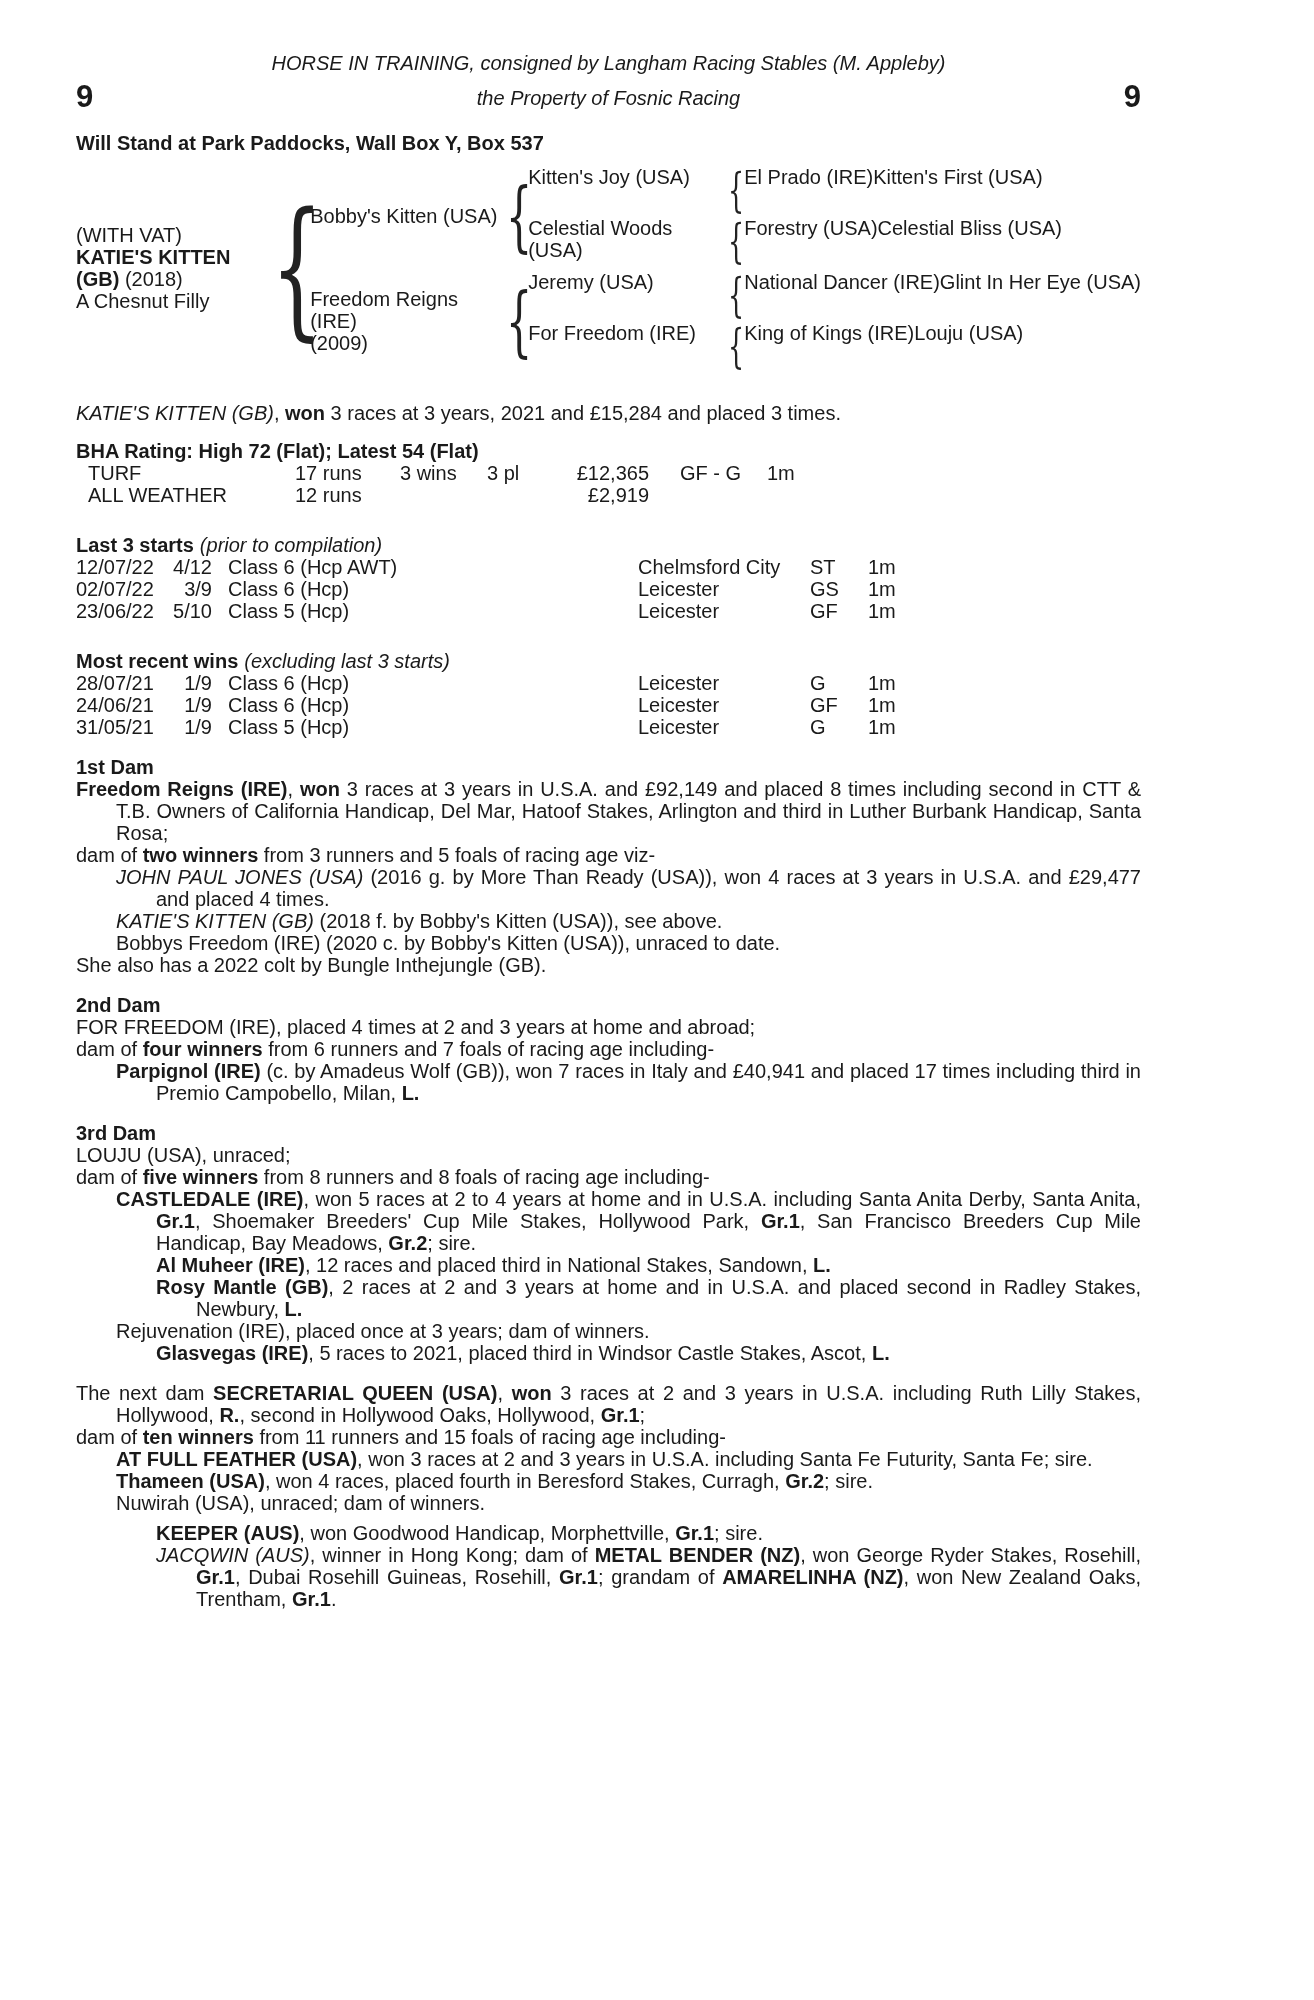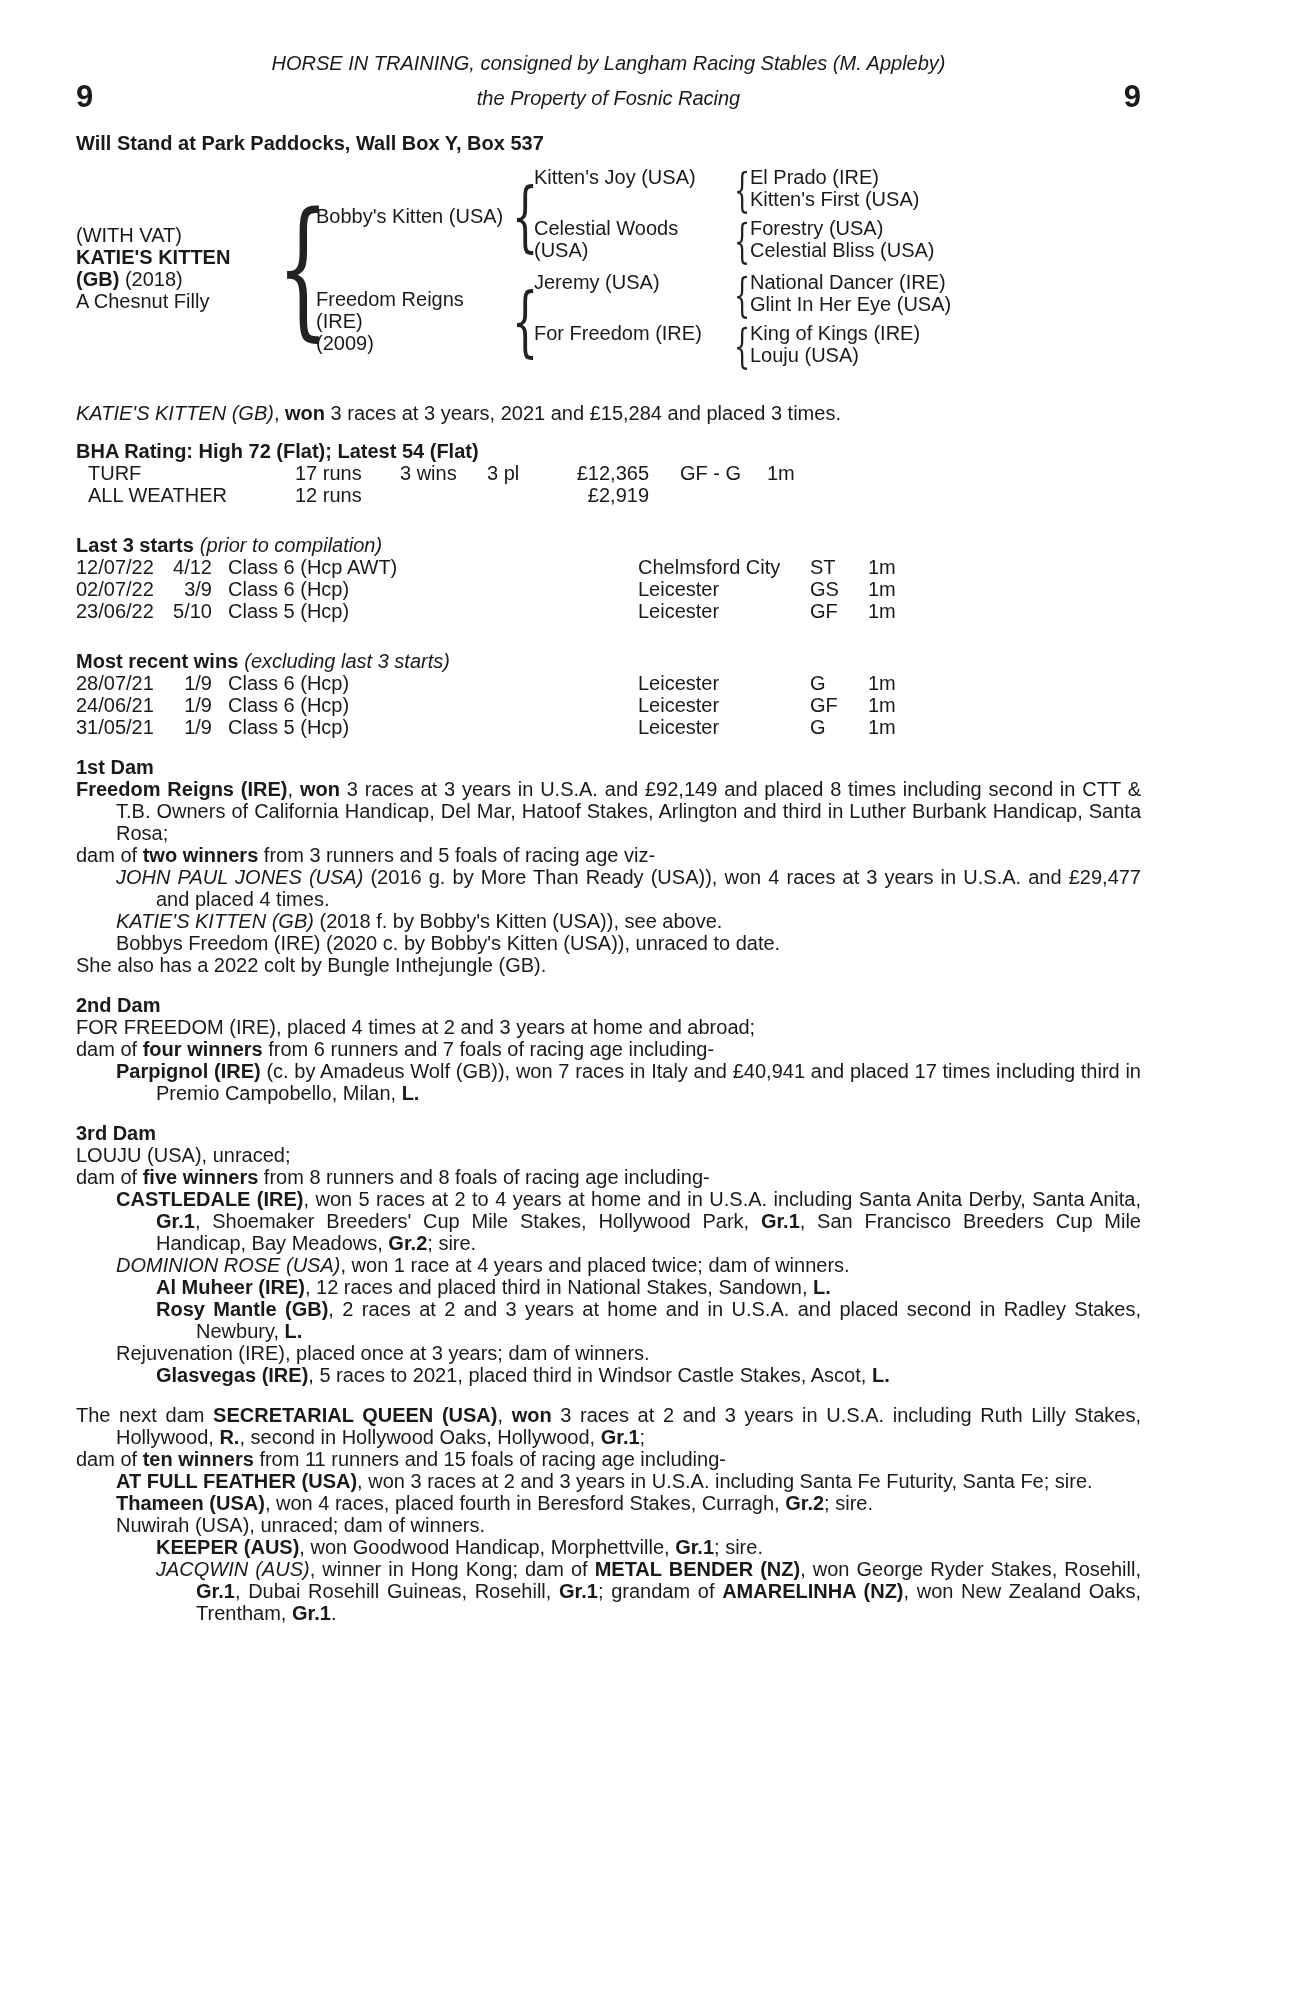--- a/index.html
+++ b/index.html
@@ -28,21 +28,21 @@
            transform:scaleX(0.55); transform-origin:center; overflow:visible; flex:none; }
   .br-big { font-size:150px; line-height:150px; width:26px; height:160px; }
   .br-med { font-size:76px;  line-height:76px;  width:18px; height:80px; }
   .br-sm  { font-size:46px;  line-height:46px;  width:16px; height:48px; }
   .ped-tree { display:flex; flex-direction:column; gap:6px; flex:1; }
   .ped-half { display:flex; align-items:center; }
   .ped-pname { width:200px; white-space:pre-line; }
   .gp-col { display:flex; flex-direction:column; gap:3px; flex:1; }
   .gp-block { display:flex; align-items:flex-start; }
   .gp-name { width:200px; white-space:pre-line; }
-  .ggp-col { display:flex; flex-direction:column; }
+  .ggp-col { display:flex; flex-direction:row; }
   .ggp { white-space:nowrap; }
 
   
   .race-summary { margin-top:32px; }
   .para { text-align:justify; }
   .bha-head { margin-top:16px; font-weight:bold; }
   .stat-row { display:grid; grid-template-columns:207px 105px 87px 80px 82px 118px 80px;margin-left:12px; }
   .stat-row .sc5 { text-align:right; }
   .stat-row .sc6 { padding-left:31px; }
   .sec-head { margin-top:28px; }
@@ -236,33 +236,32 @@
         <div class="para" style="padding-left: 80px; text-indent: -40px;"><span class="b">Parpignol (IRE)</span><span> (c. by Amadeus Wolf (GB)), won 7 races in Italy and £40,941 and placed 17 times including third in Premio Campobello, Milan, </span><span class="b">L.</span></div>
       </div>
   </div>
 
   <div>
     <div class="dam-head">3rd Dam</div>
     <div>
         <div class="para" style="padding-left: 40px; text-indent: -40px;"><span>LOUJU (USA), unraced;</span></div>
         <div class="para" style="padding-left: 0px; text-indent: 0px;"><span>dam of </span><span class="b">five winners</span><span> from 8 runners and 8 foals of racing age including-</span></div>
         <div class="para" style="padding-left: 80px; text-indent: -40px;"><span class="b">CASTLEDALE (IRE)</span><span>, won 5 races at 2 to 4 years at home and in U.S.A. including Santa Anita Derby, Santa Anita, </span><span class="b">Gr.1</span><span>, Shoemaker Breeders' Cup Mile Stakes, Hollywood Park, </span><span class="b">Gr.1</span><span>, San Francisco Breeders Cup Mile Handicap, Bay Meadows, </span><span class="b">Gr.2</span><span>; sire.</span></div>
-        <div class="para" style="padding-left: 80px; text-indent: -40px;"><span class="i">DOMINION ROSE (USA)</span><span>, won 1 race at 4 years and placed twice; dam of winners.</span></div>
         <div class="para" style="padding-left: 120px; text-indent: -40px;"><span class="b">Al Muheer (IRE)</span><span>, 12 races and placed third in National Stakes, Sandown, </span><span class="b">L.</span></div>
         <div class="para" style="padding-left: 120px; text-indent: -40px;"><span class="b">Rosy Mantle (GB)</span><span>, 2 races at 2 and 3 years at home and in U.S.A. and placed second in Radley Stakes, Newbury, </span><span class="b">L.</span></div>
         <div class="para" style="padding-left: 80px; text-indent: -40px;"><span>Rejuvenation (IRE), placed once at 3 years; dam of winners.</span></div>
         <div class="para" style="padding-left: 120px; text-indent: -40px;"><span class="b">Glasvegas (IRE)</span><span>, 5 races to 2021, placed third in Windsor Castle Stakes, Ascot, </span><span class="b">L.</span></div>
       </div>
   </div>
 
   <div class="next-dam">
     <div>
         <div class="para" style="padding-left: 40px; text-indent: -40px;"><span>The next dam </span><span class="b">SECRETARIAL QUEEN (USA)</span><span>, </span><span class="b">won</span><span> 3 races at 2 and 3 years in U.S.A. including Ruth Lilly Stakes, Hollywood, </span><span class="b">R.</span><span>, second in Hollywood Oaks, Hollywood, </span><span class="b">Gr.1</span><span>;</span></div>
         <div class="para" style="padding-left: 0px; text-indent: 0px;"><span>dam of </span><span class="b">ten winners</span><span> from 11 runners and 15 foals of racing age including-</span></div>
         <div class="para" style="padding-left: 80px; text-indent: -40px;"><span class="b">AT FULL FEATHER (USA)</span><span>, won 3 races at 2 and 3 years in U.S.A. including Santa Fe Futurity, Santa Fe; sire.</span></div>
         <div class="para" style="padding-left: 80px; text-indent: -40px;"><span class="b">Thameen (USA)</span><span>, won 4 races, placed fourth in Beresford Stakes, Curragh, </span><span class="b">Gr.2</span><span>; sire.</span></div>
         <div class="para" style="padding-left: 80px; text-indent: -40px;"><span>Nuwirah (USA), unraced; dam of winners.</span></div>
-        <div class="para" style="padding-left: 120px; text-indent: -40px;"><span class="b">KEEPER (AUS)</span><span>, won Goodwood Handicap, Morphettville, </span><span class="b">Gr.1</span><span>; sire.</span></div>
+        <div class="para" style="padding-left: 120px; text-indent: -40px; margin-top: 8px;"><span class="b">KEEPER (AUS)</span><span>, won Goodwood Handicap, Morphettville, </span><span class="b">Gr.1</span><span>; sire.</span></div>
         <div class="para" style="padding-left: 120px; text-indent: -40px;"><span class="i">JACQWIN (AUS)</span><span>, winner in Hong Kong; dam of </span><span class="b">METAL BENDER (NZ)</span><span>, won George Ryder Stakes, Rosehill, </span><span class="b">Gr.1</span><span>, Dubai Rosehill Guineas, Rosehill, </span><span class="b">Gr.1</span><span>; grandam of </span><span class="b">AMARELINHA (NZ)</span><span>, won New Zealand Oaks, Trentham, </span><span class="b">Gr.1</span><span>.</span></div>
       </div>
   </div>
 
 </div>
 
 </body></html>

